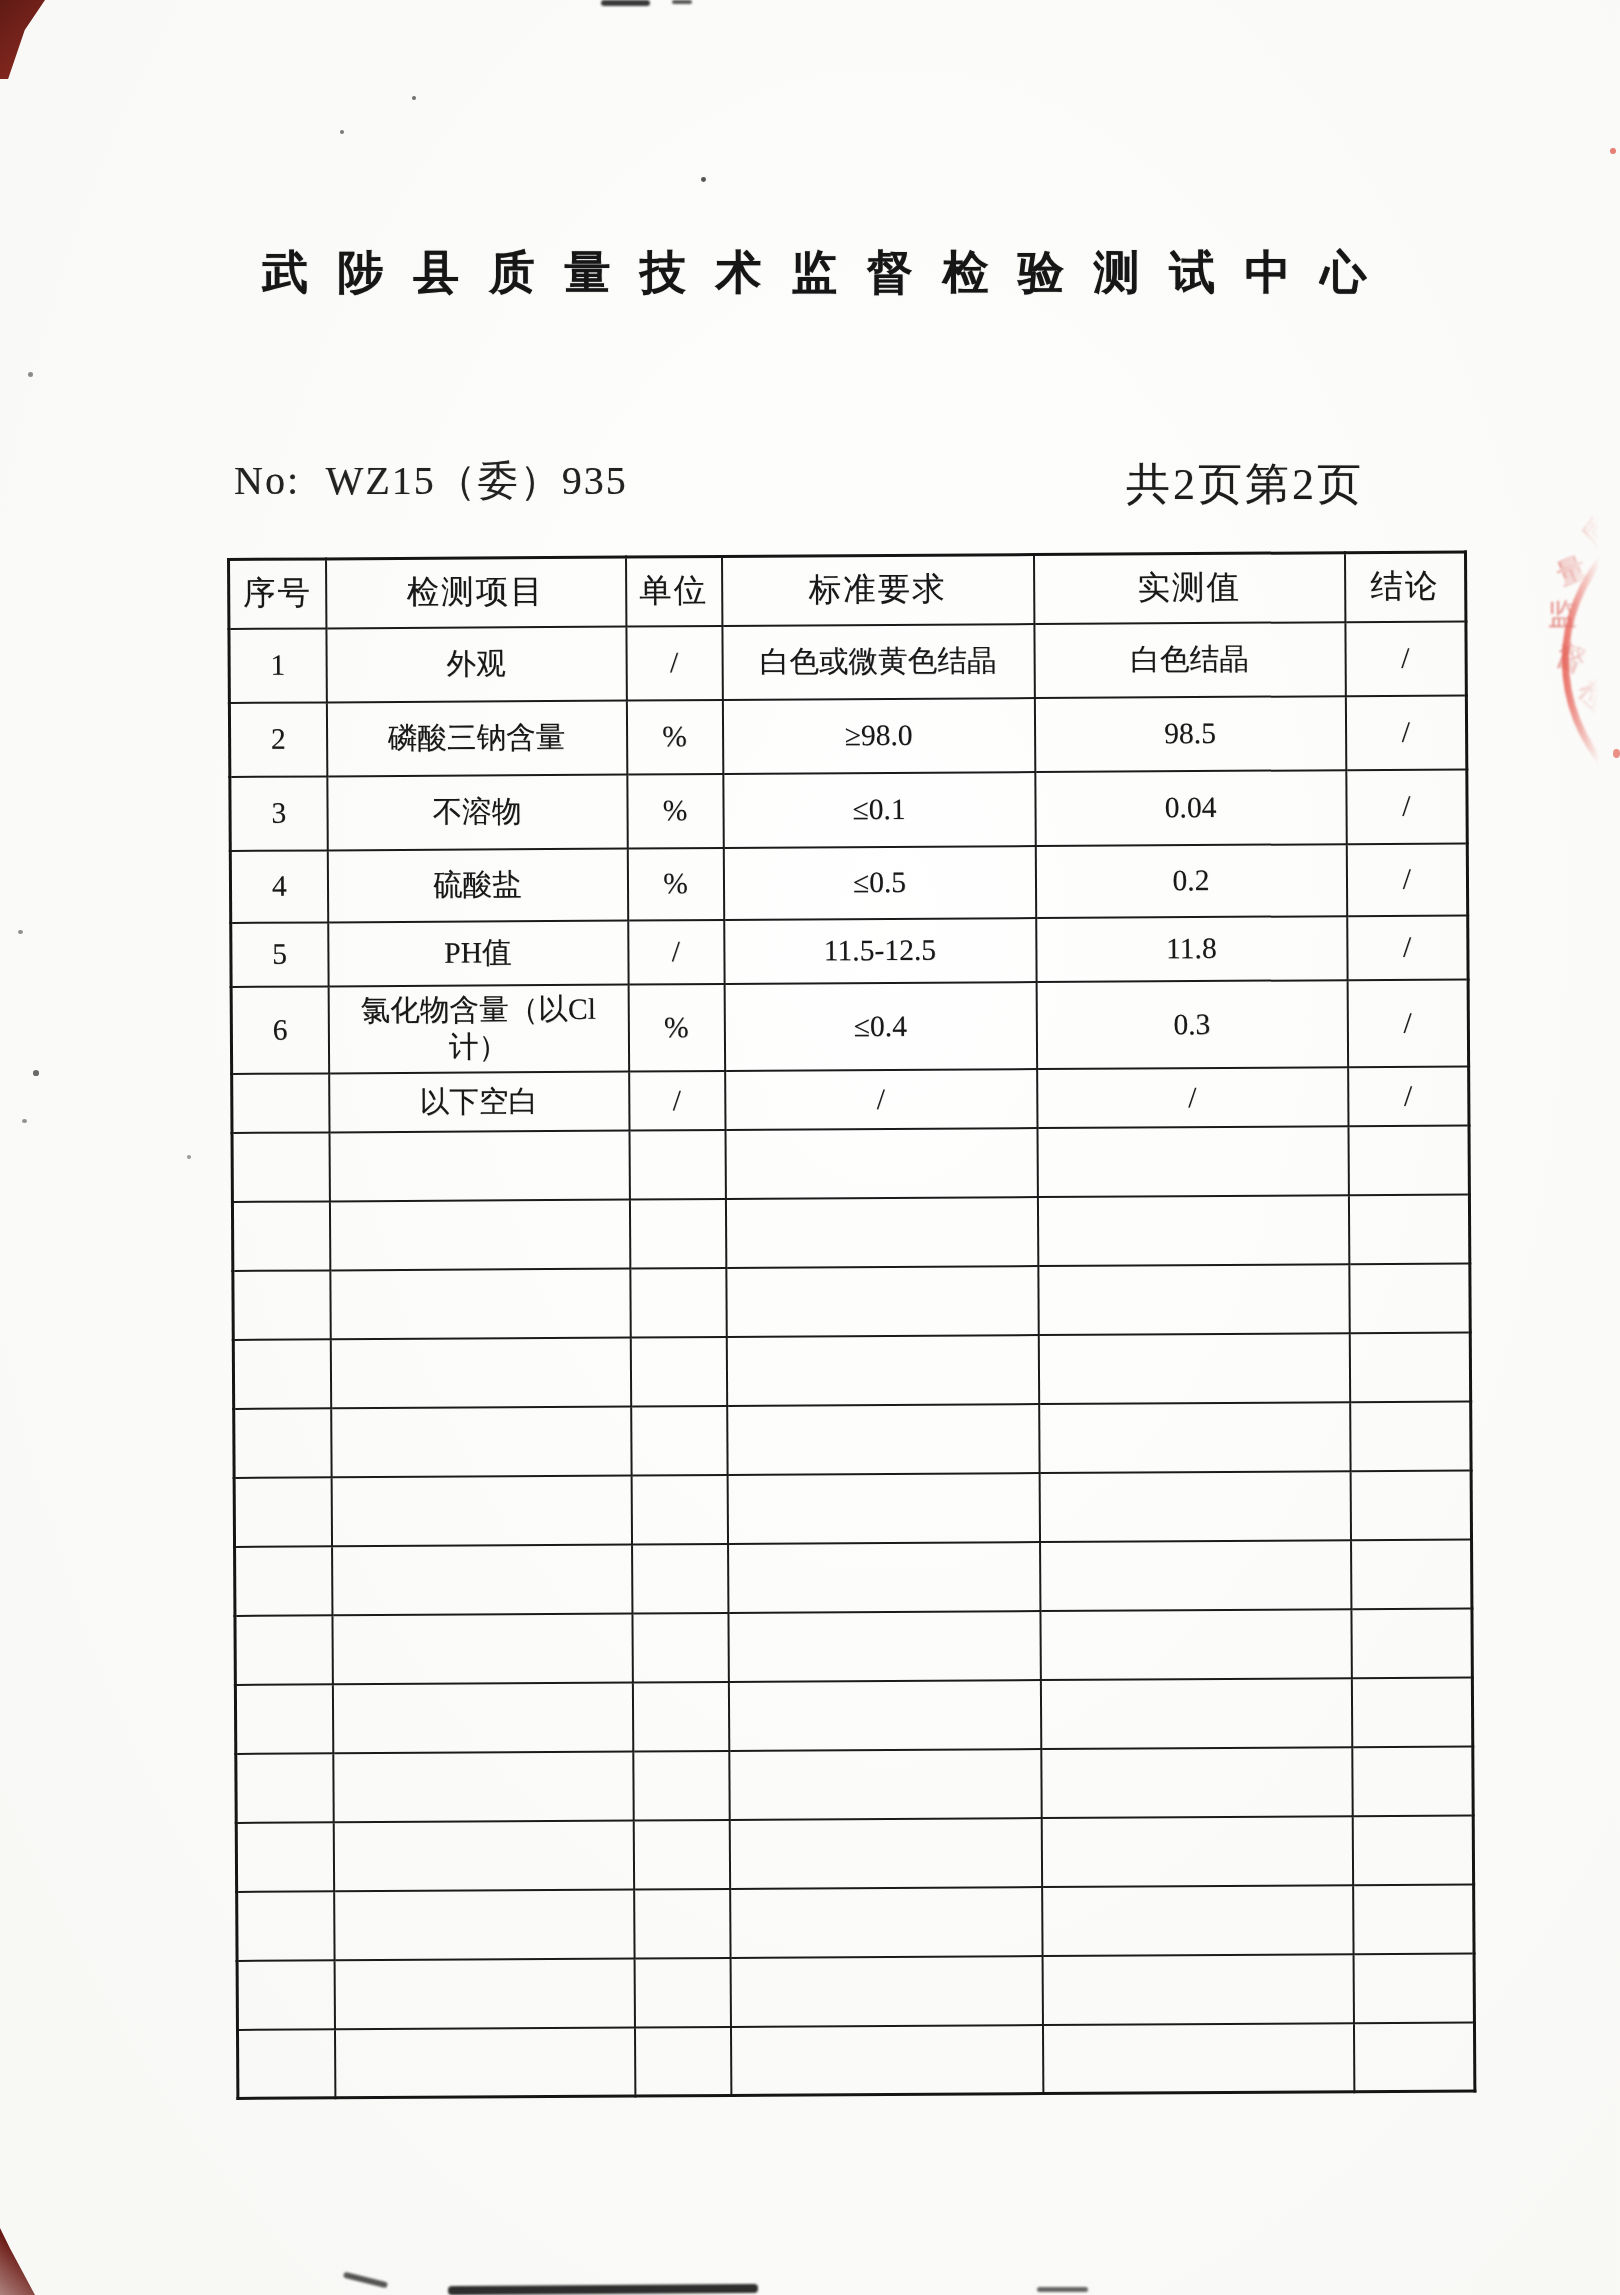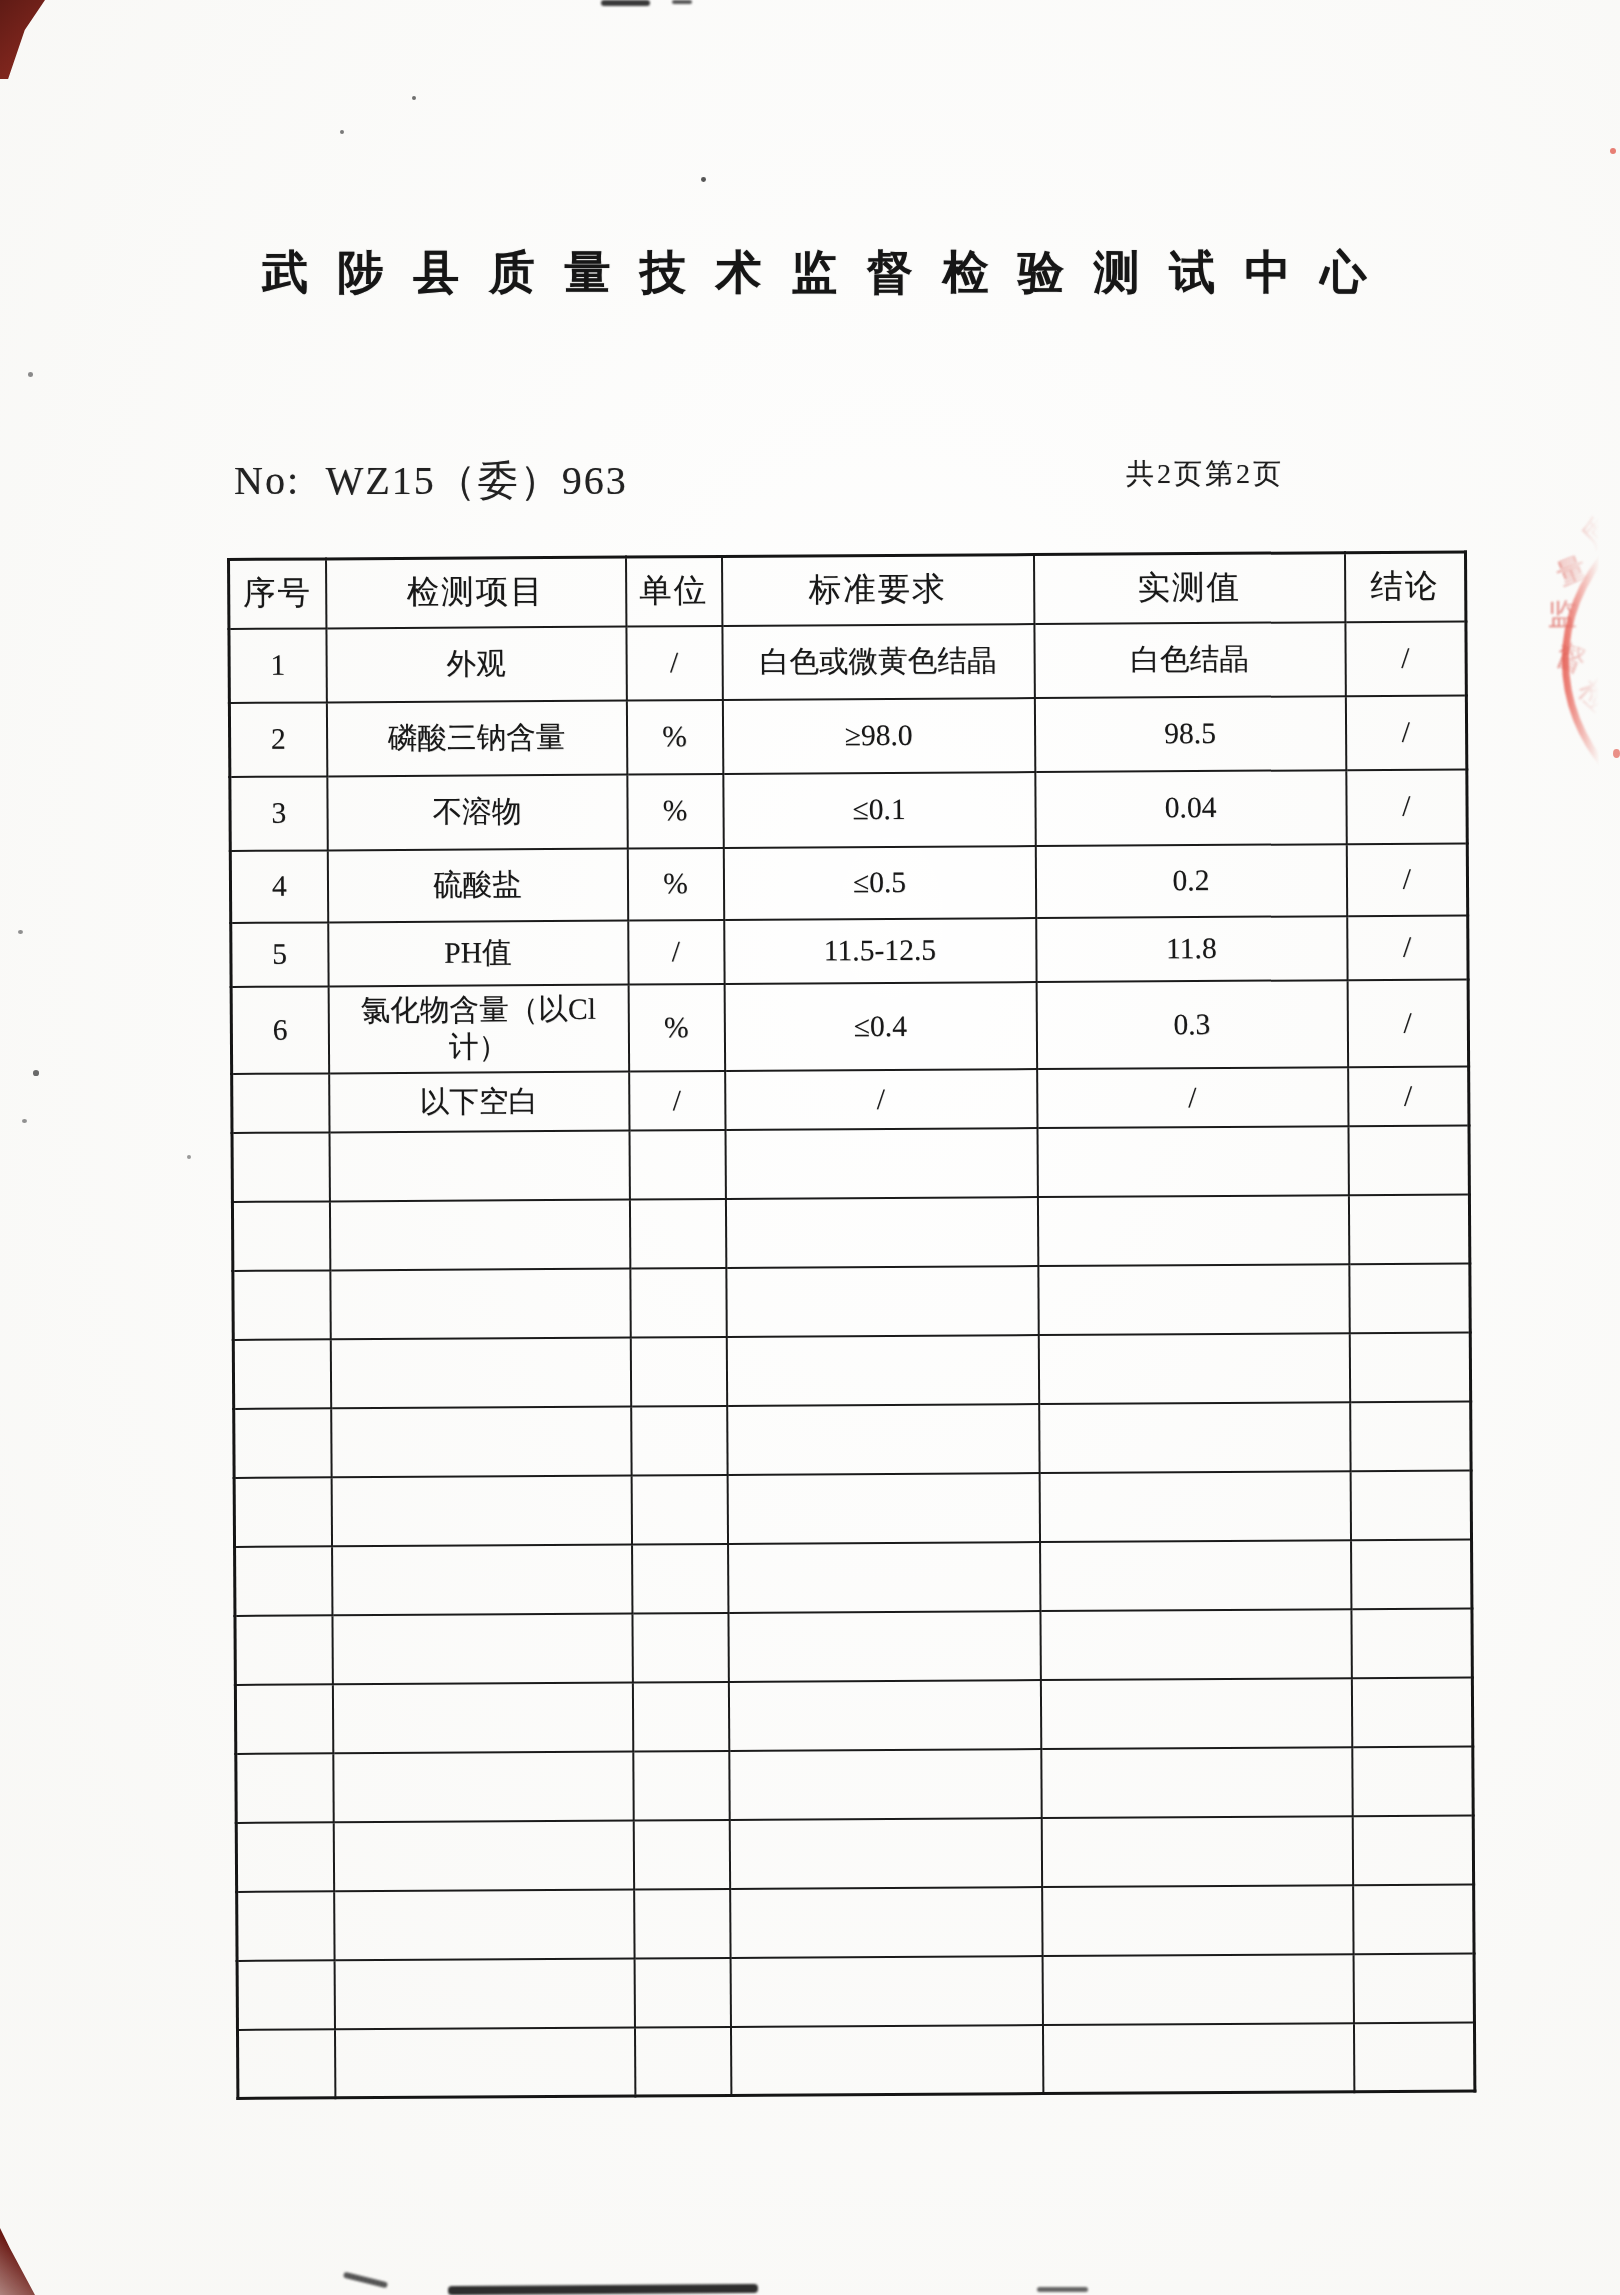--- a/index.html
+++ b/index.html
@@ -35,21 +35,21 @@
   }
   .report-no{
     position:absolute;top:453px;left:234px;
     font-size:40px;color:#222;
     letter-spacing:2px;
     text-shadow:0.3px 0.3px 0.8px rgba(0,0,0,0.4);
   }
   .report-no .no-label{margin-right:25.6px;}
   .page-info{
     position:absolute;top:455px;left:1126px;
-    font-size:28px;color:#1d1d1d;
+    font-size:44px;color:#1d1d1d;
     letter-spacing:3px;
     text-shadow:0.3px 0.3px 0.8px rgba(0,0,0,0.4);
   }
   
   table.report{
     position:absolute;top:558px;left:227px;
     width:1237px;
     border-collapse:collapse;
     table-layout:fixed;
     transform:rotate(-0.35deg);
@@ -134,21 +134,21 @@
   <div class="speck" style="left:17.7px;top:930px;width:4.9px;height:3.9px;background:#8f8f8f;"></div>
   <div class="speck" style="left:32.5px;top:1070px;width:6.9px;height:5.9px;background:#6a6a6a;"></div>
   <div class="speck" style="left:21.7px;top:1119px;width:4.9px;height:3.9px;background:#909090;"></div>
   <div class="speck" style="left:187px;top:1155px;width:3.9px;height:3.9px;background:#999;"></div>
   <div class="speck" style="left:1610px;top:148px;width:5.9px;height:5.9px;background:#e04a3c;opacity:0.7;"></div>
   <div class="speck" style="left:1613px;top:749px;width:6.9px;height:8.9px;background:#e04a3c;opacity:0.6;"></div>
 
   <div class="org-title">武陟县质量技术监督检验测试中心</div>
 
   <div class="report-no">
-    <span class="no-label">No:</span><span>WZ15（委）963</span>
+    <span class="no-label">No:</span><span>WZ15（委）935</span>
   </div>
   <div class="page-info">共2页第2页</div>
 
   <table class="report">
     <colgroup>
       <col style="width:97px">
         <col style="width:300px">
         <col style="width:96px">
       <col style="width:312px">
         <col style="width:311px">

